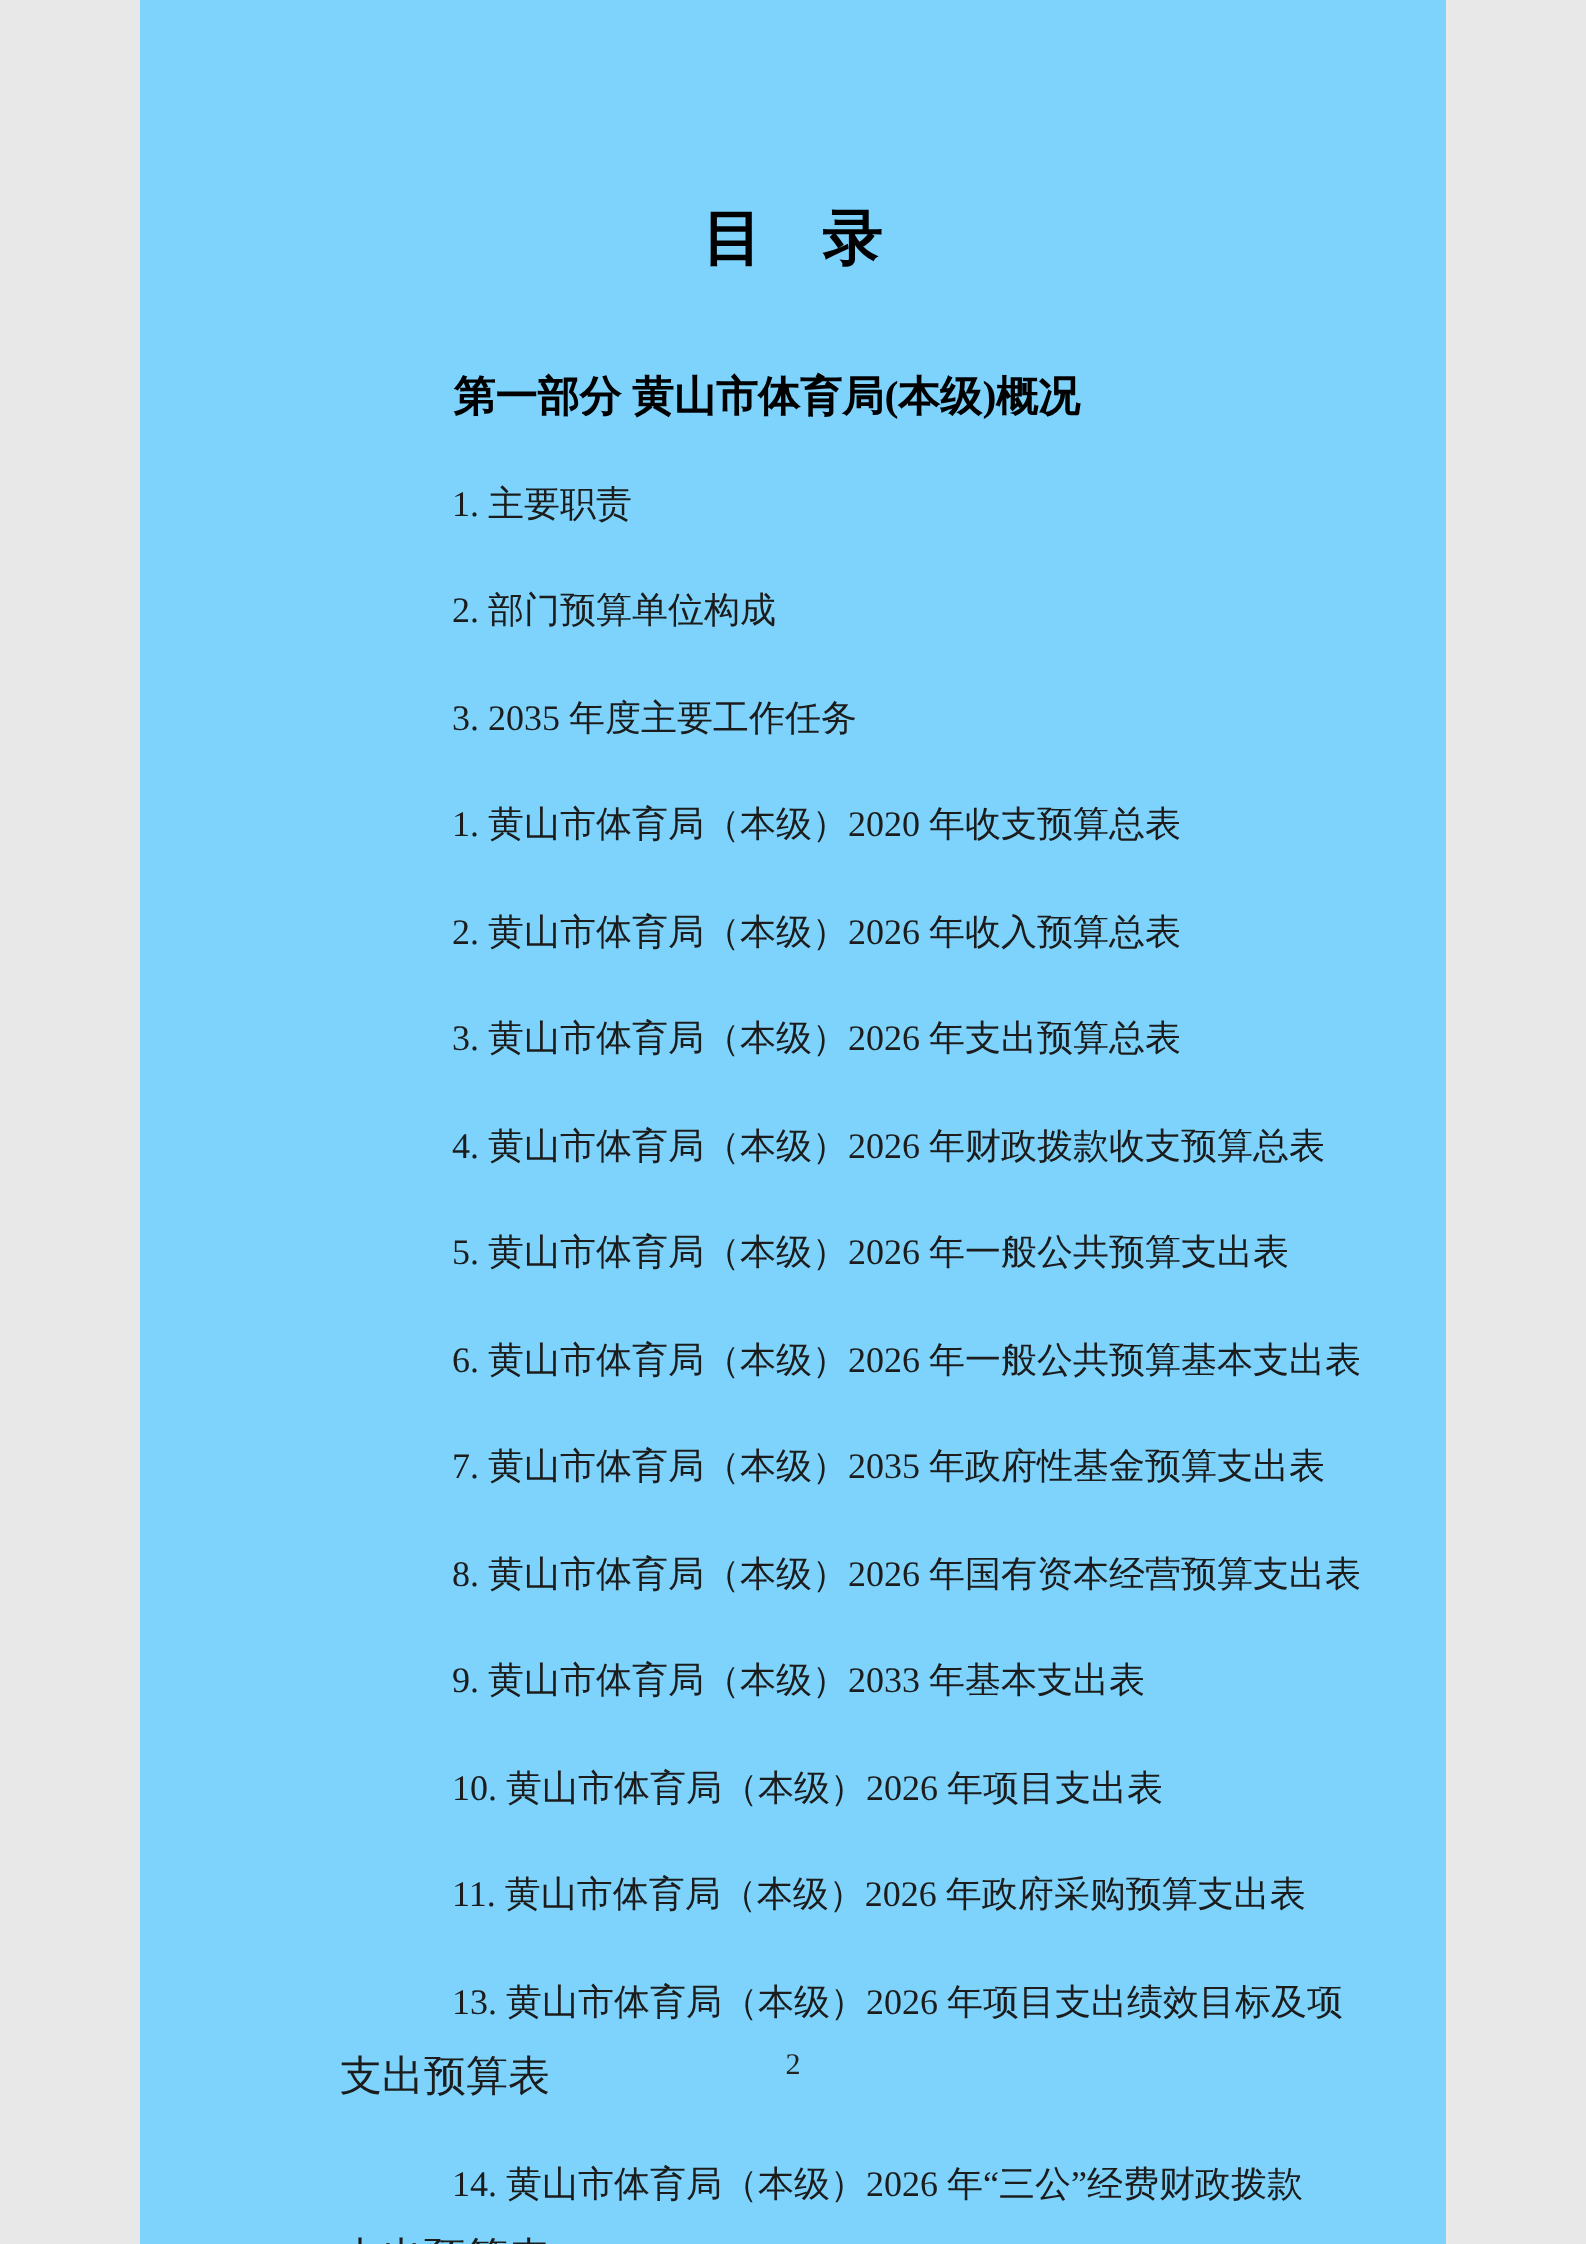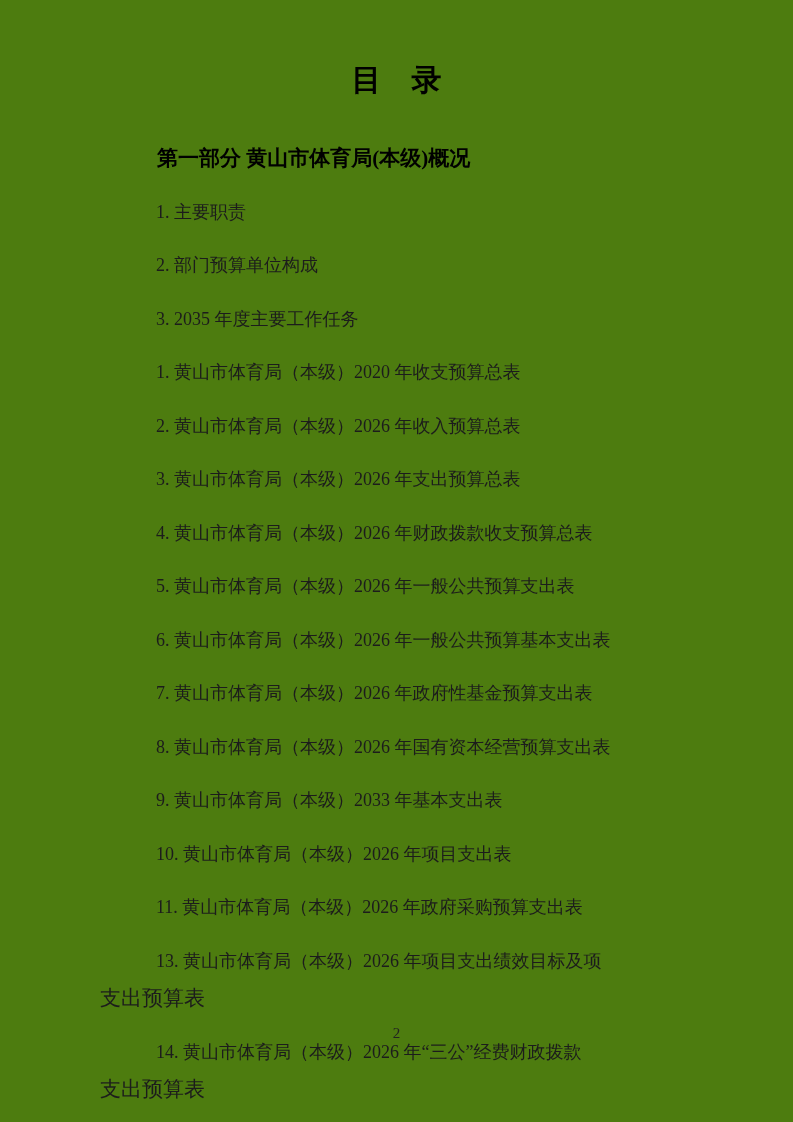--- a/index.html
+++ b/index.html
@@ -1,23 +1,23 @@
 <!DOCTYPE html>
 <html><head>
 <meta charset="utf-8">
 <style>
   html, body { margin: 0; padding: 0; background: #e8e8e8; }
   .page {
     position: relative;
-    width: 793px;
+    width: 653px;
     height: 1122px;
     margin: 0 auto;
-    background: #4d7c0f;
+    background: #7dd3fc;
     box-sizing: border-box;
-    padding-top: 60px;
+    padding-top: 100px;
     font-family: "Liberation Serif", serif;
     color: #1c1c1c;
     overflow: hidden;
   }
   .doc-title {
     margin: 0;
     text-align: center;
     font-family: "Liberation Sans", sans-serif;
     font-weight: bold;
     font-size: 30px;
@@ -97,21 +97,21 @@
     <div class="entry">
       <span class="l1">4. 黄山市体育局（本级）2026 年财政拨款收支预算总表</span>
     </div>
     <div class="entry">
       <span class="l1">5. 黄山市体育局（本级）2026 年一般公共预算支出表</span>
     </div>
     <div class="entry">
       <span class="l1">6. 黄山市体育局（本级）2026 年一般公共预算基本支出表</span>
     </div>
     <div class="entry">
-      <span class="l1">7. 黄山市体育局（本级）2026 年政府性基金预算支出表</span>
+      <span class="l1">7. 黄山市体育局（本级）2035 年政府性基金预算支出表</span>
     </div>
     <div class="entry">
       <span class="l1">8. 黄山市体育局（本级）2026 年国有资本经营预算支出表</span>
     </div>
     <div class="entry">
       <span class="l1">9. 黄山市体育局（本级）2033 年基本支出表</span>
     </div>
     <div class="entry">
       <span class="l1">10. 黄山市体育局（本级）2026 年项目支出表</span>
     </div>

